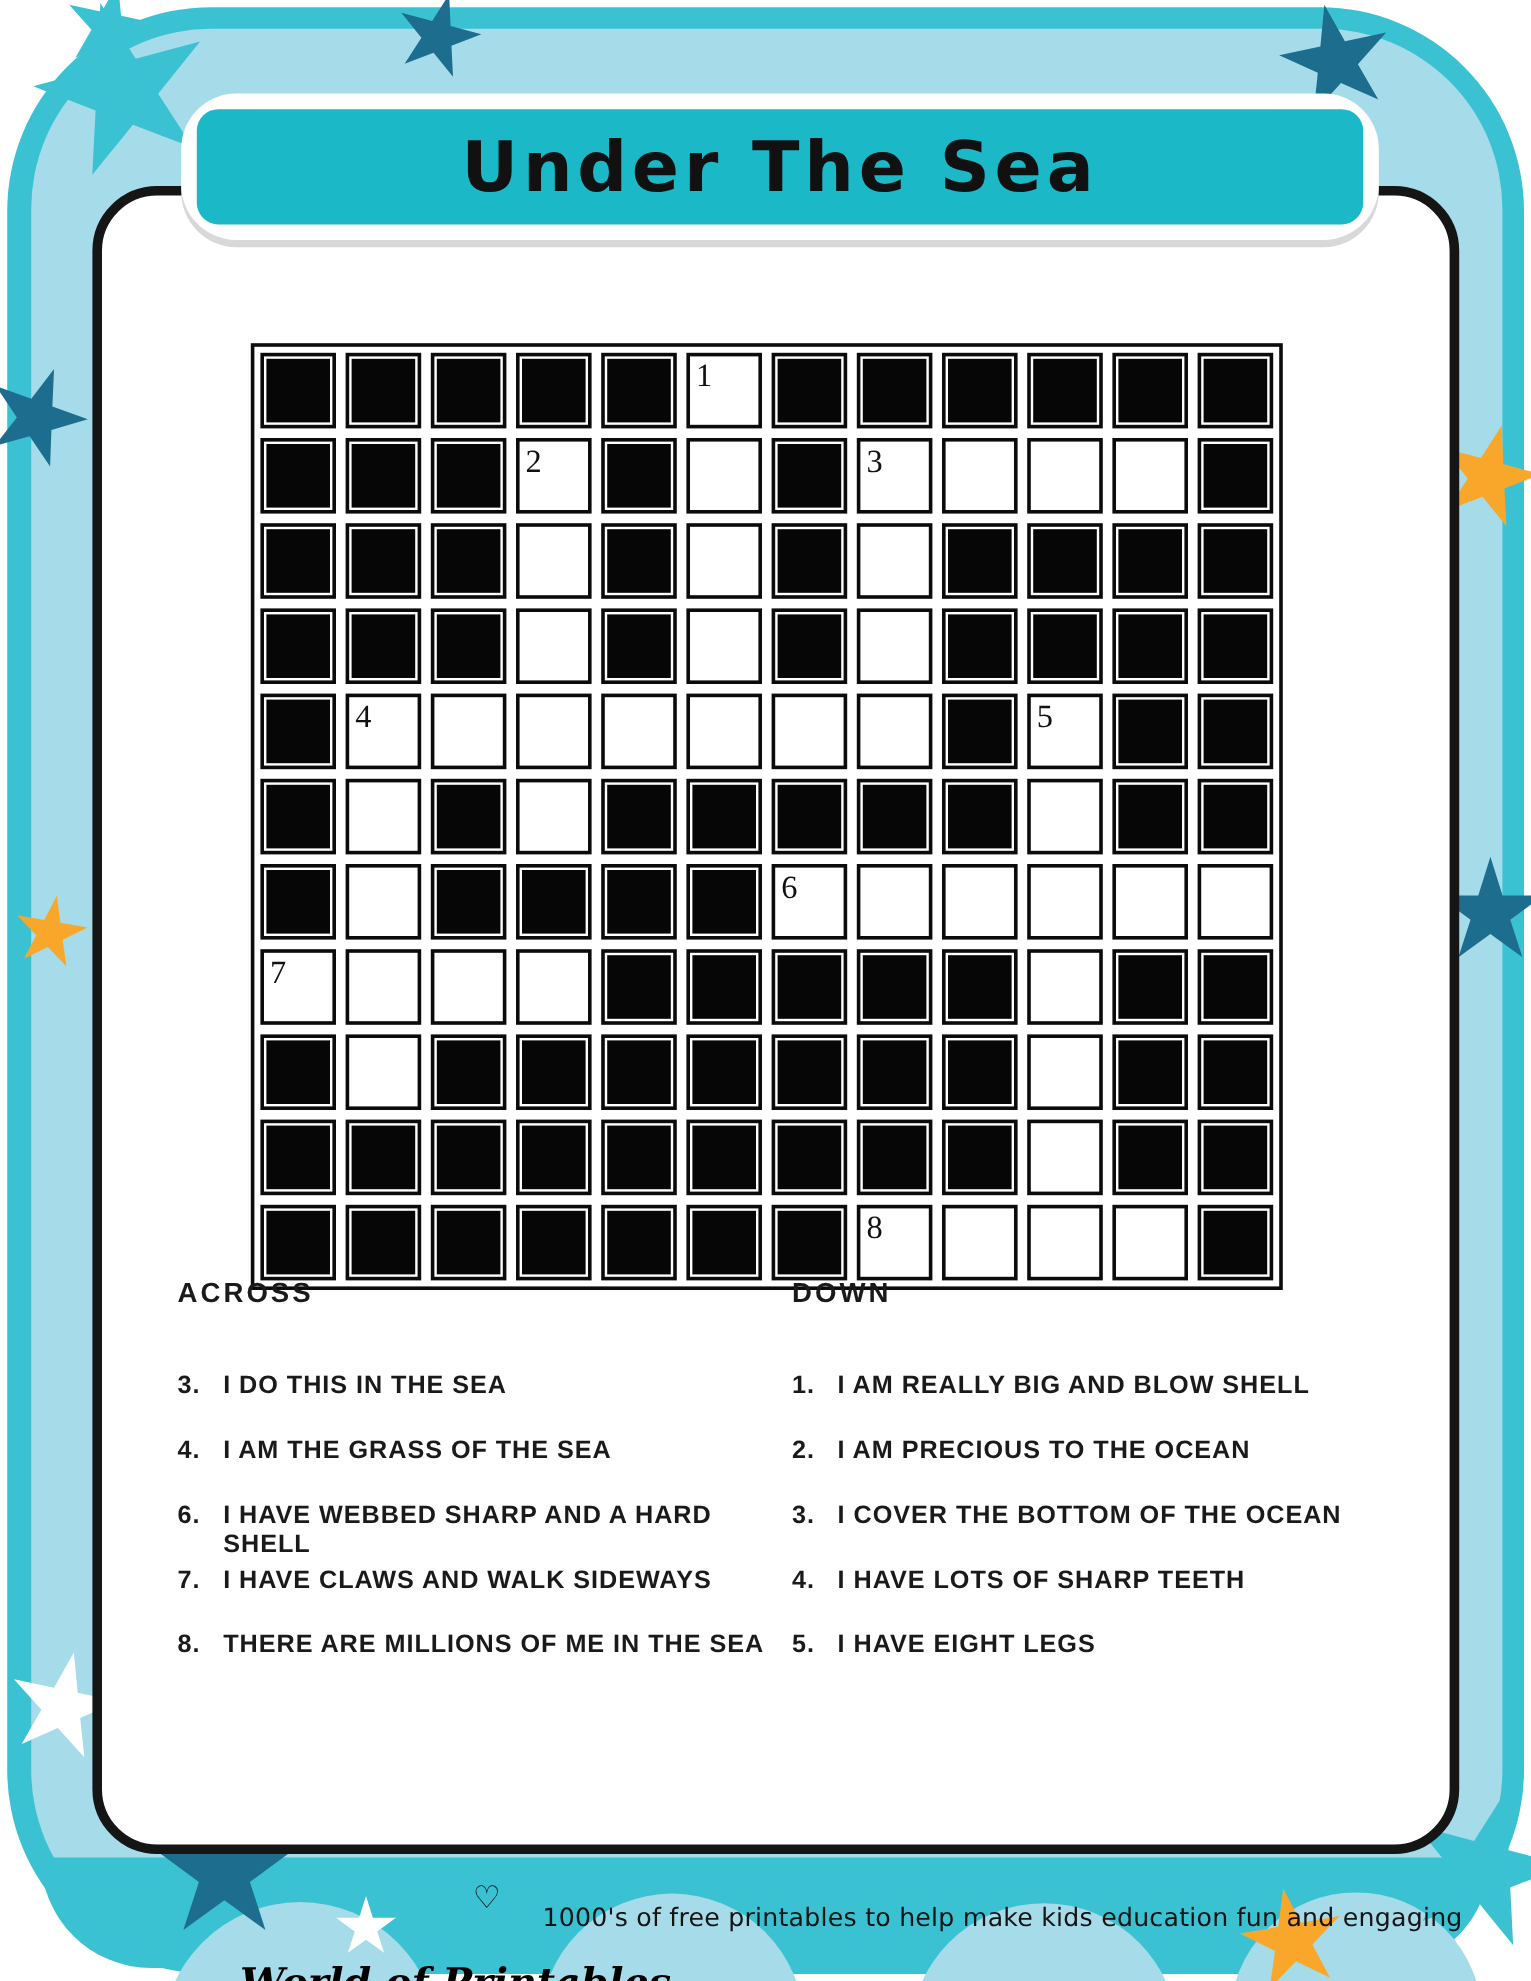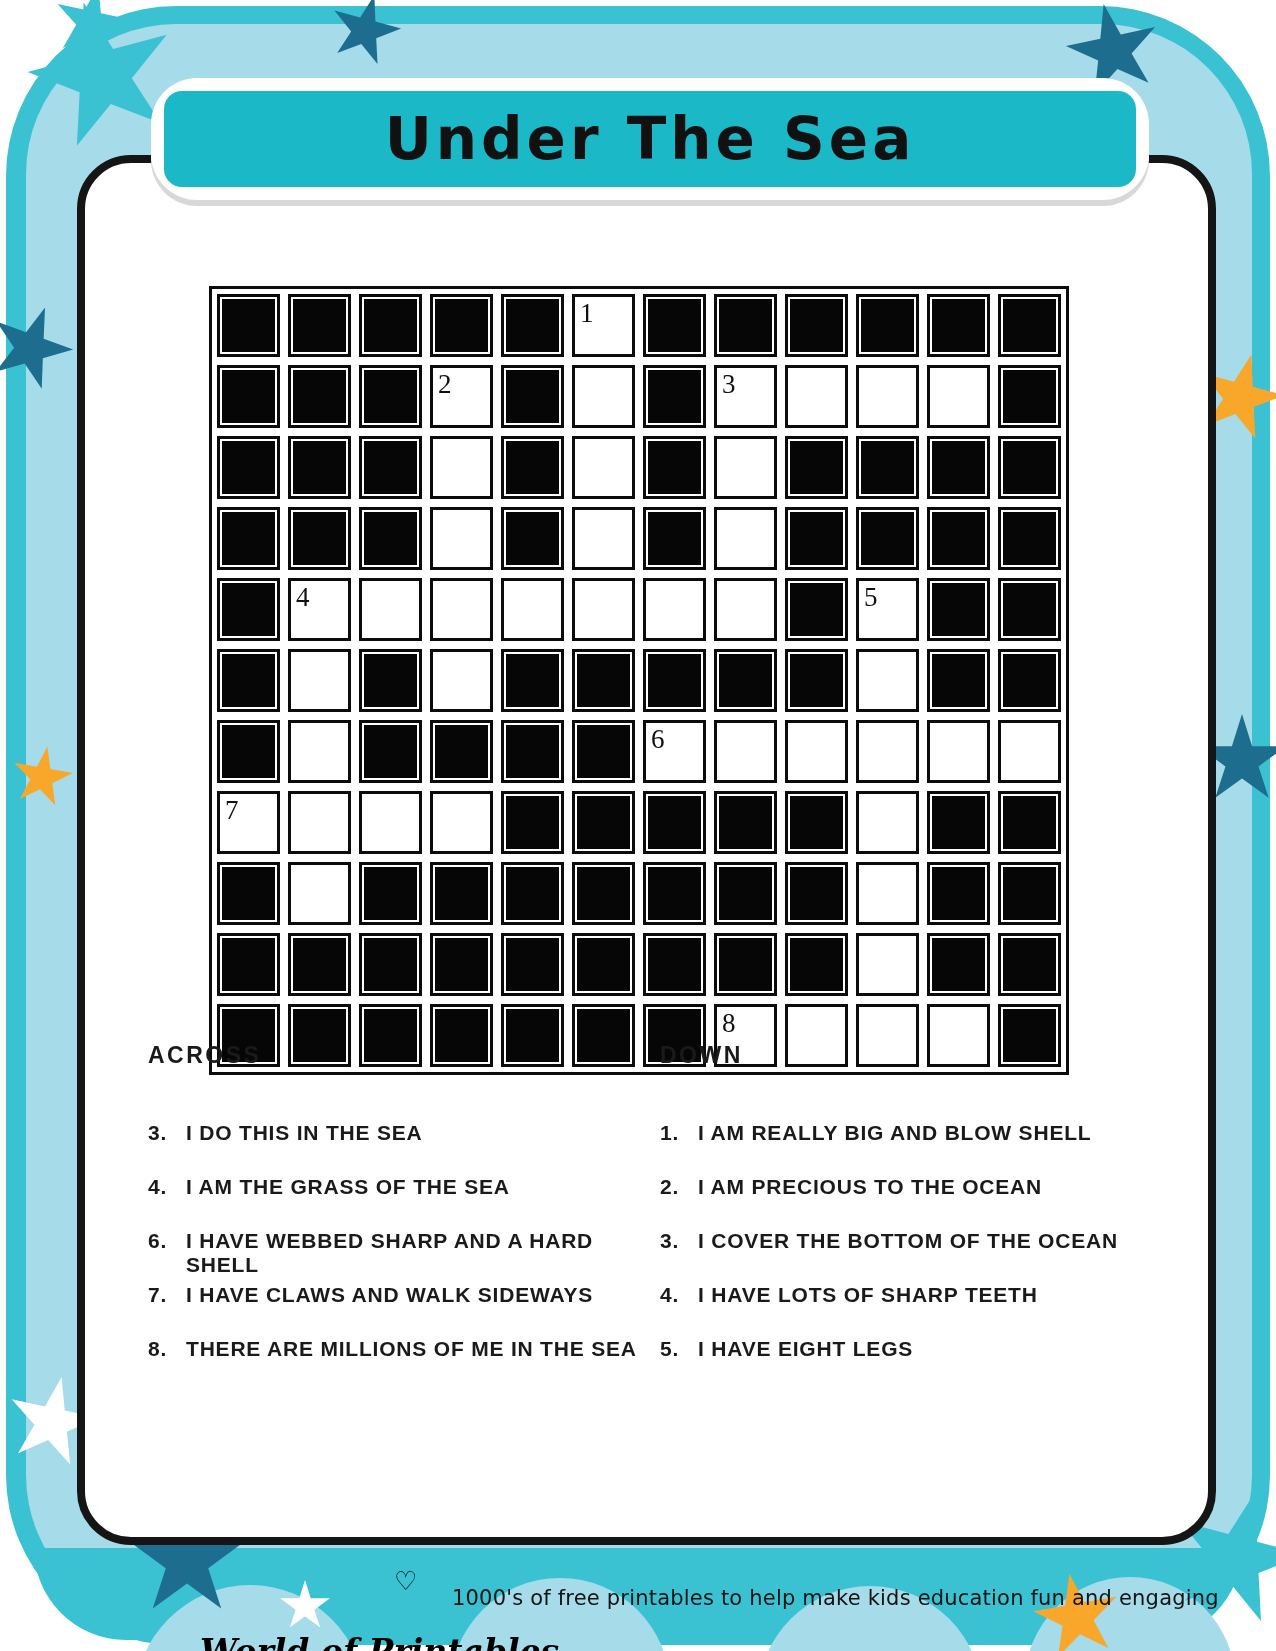--- a/index.html
+++ b/index.html
@@ -28,21 +28,21 @@
           font-size:58px;letter-spacing:4px;color:#111111;}
   
   .xgrid{position:absolute;left:209px;top:286px;box-sizing:content-box;
          border:3px solid #0c0c0c;background:#ffffff;padding:5px;
          display:grid;grid-template-columns:repeat(12,63px);grid-auto-rows:63px;gap:8px;}
   .cell{position:relative;box-sizing:border-box;border:3px solid #0b0b0b;background:#ffffff;}
   .cell.black::after{content:"";position:absolute;inset:2px;background:#060606;}
   .cellnum{position:absolute;left:5px;top:0px;font-family:"Liberation Serif","DejaVu Serif",serif;
            font-size:27px;color:#111;line-height:32px;}
   
-  .clues{position:absolute;}
+  .clues{position:absolute;margin-top:22px;}
   .clues h2{margin:0;font-size:23px;font-weight:700;letter-spacing:2.5px;color:#1a1a1a;}
   .clues ol{list-style:none;margin:52px 0 0 0;padding:0;}
   .clues li{display:flex;height:27px;margin-bottom:27px;
             font-size:21px;font-weight:700;letter-spacing:0.8px;color:#1a1a1a;}
   .clues li .num{width:38px;flex:none;}
   .clues-across{left:148px;top:1042px;width:505px;}
   .clues-down{left:660px;top:1042px;width:540px;}
   
   .brand{position:absolute;left:200px;top:1632px;font-family:"DejaVu Serif",serif;
          font-style:italic;font-weight:700;font-size:33px;color:#000000;}

